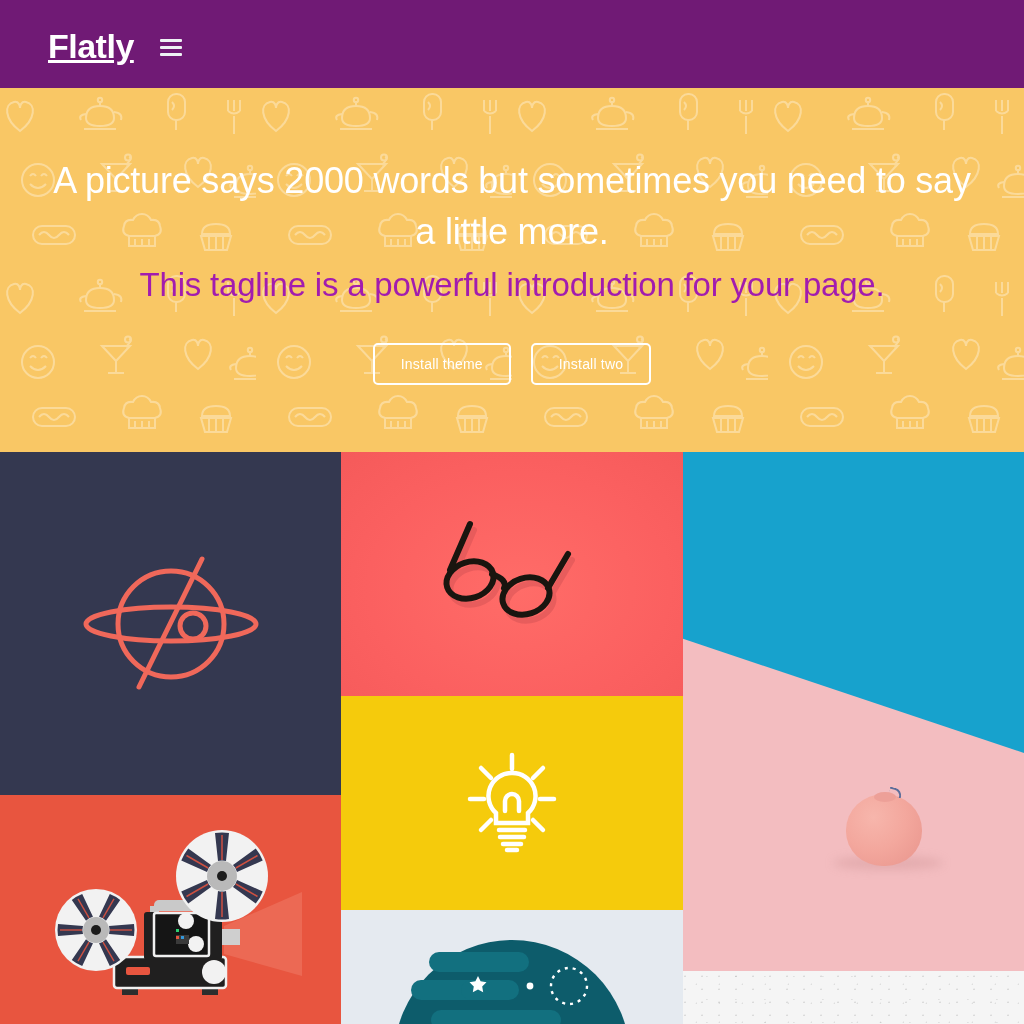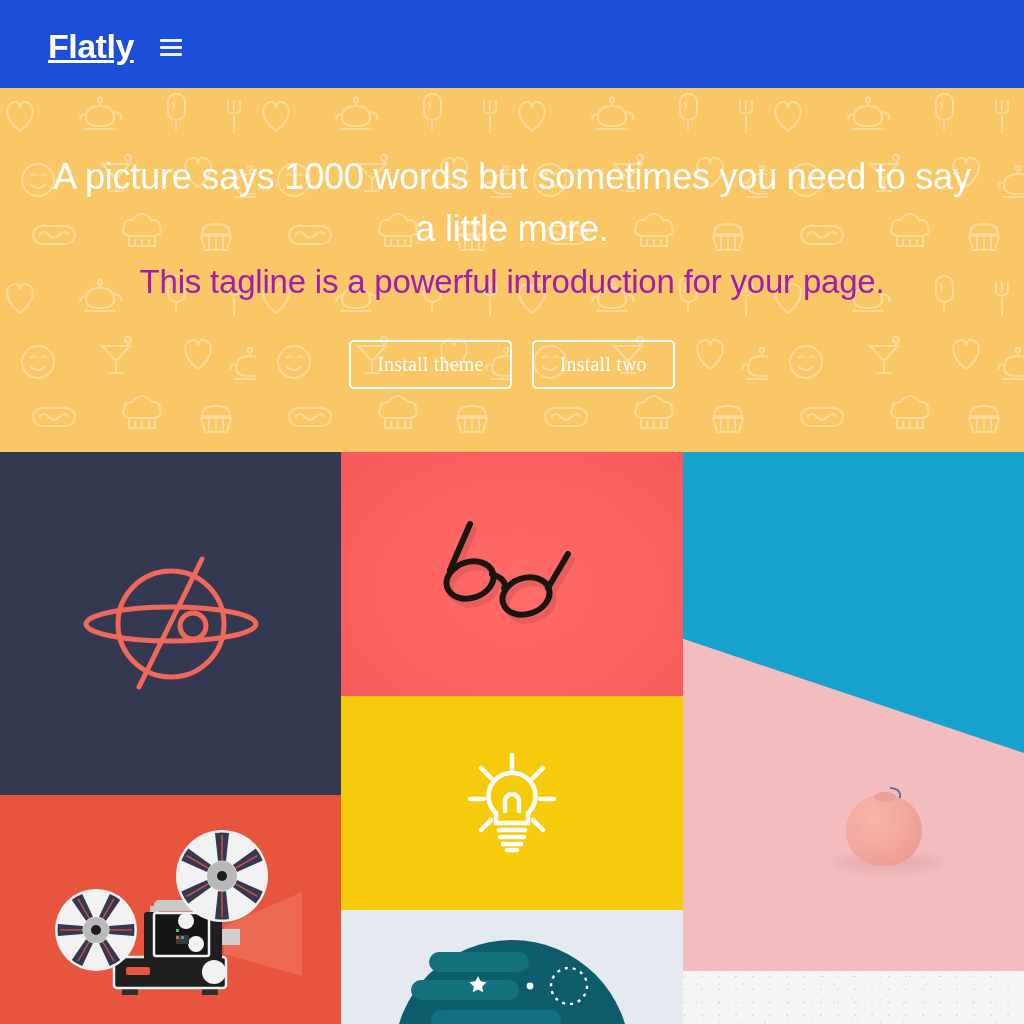--- a/index.html
+++ b/index.html
@@ -9,21 +9,21 @@
     height: 1024px;
     overflow: hidden;
     font-family: "Liberation Sans", sans-serif;
     background: #2b4457;
   }
 
   
   .site-header {
     position: relative;
     height: 88px;
-    background: #1d4ed8;
+    background: #701a75;
     display: flex;
     align-items: center;
     padding: 8px 0 0 48px;
   }
   .brand {
     font-size: 34px;
     font-weight: bold;
     color: #ffffff;
     letter-spacing: -0.5px;
     line-height: 1;
@@ -125,24 +125,24 @@
     margin-top: 34px;
     display: flex;
     justify-content: center;
     gap: 20px;
   }
   .hero-btn {
     border: 2px solid #ffffff;
     color: #ffffff;
     background: transparent;
     border-radius: 5px;
-    font-size: 20px;
+    font-size: 14px;
     padding: 11px 26px;
     cursor: pointer;
-    font-family: Liberation Serif, serif;
+    font-family: Liberation Sans, sans-serif;
     letter-spacing: 0.2px;
   }
 
   
   .grid {
     display: flex;
     width: 1024px;
     height: 572px;
     overflow: hidden;
   }
@@ -313,21 +313,21 @@
         <use href="#p-teapot" x="228" y="76"></use>
         <use href="#p-hotdog" x="30" y="128"></use>
         <use href="#p-chef" x="120" y="124"></use>
         <use href="#p-cupcake" x="196" y="128"></use>
       </pattern>
     </defs>
     <rect width="1024" height="364" fill="url(#icon-pattern)"></rect>
   </svg>
 
   <div class="hero-inner">
-    <h1 class="hero-title">A picture says 1000 words but sometimes you need to say a little more.</h1>
+    <h1 class="hero-title">A picture says 2000 words but sometimes you need to say a little more.</h1>
     <h2 class="hero-tagline">This tagline is a powerful introduction for your page.</h2>
     <div class="hero-buttons">
       <button class="hero-btn">Install theme</button>
       <button class="hero-btn">Install two</button>
     </div>
   </div>
 </section>
 
 <main class="grid">
 

